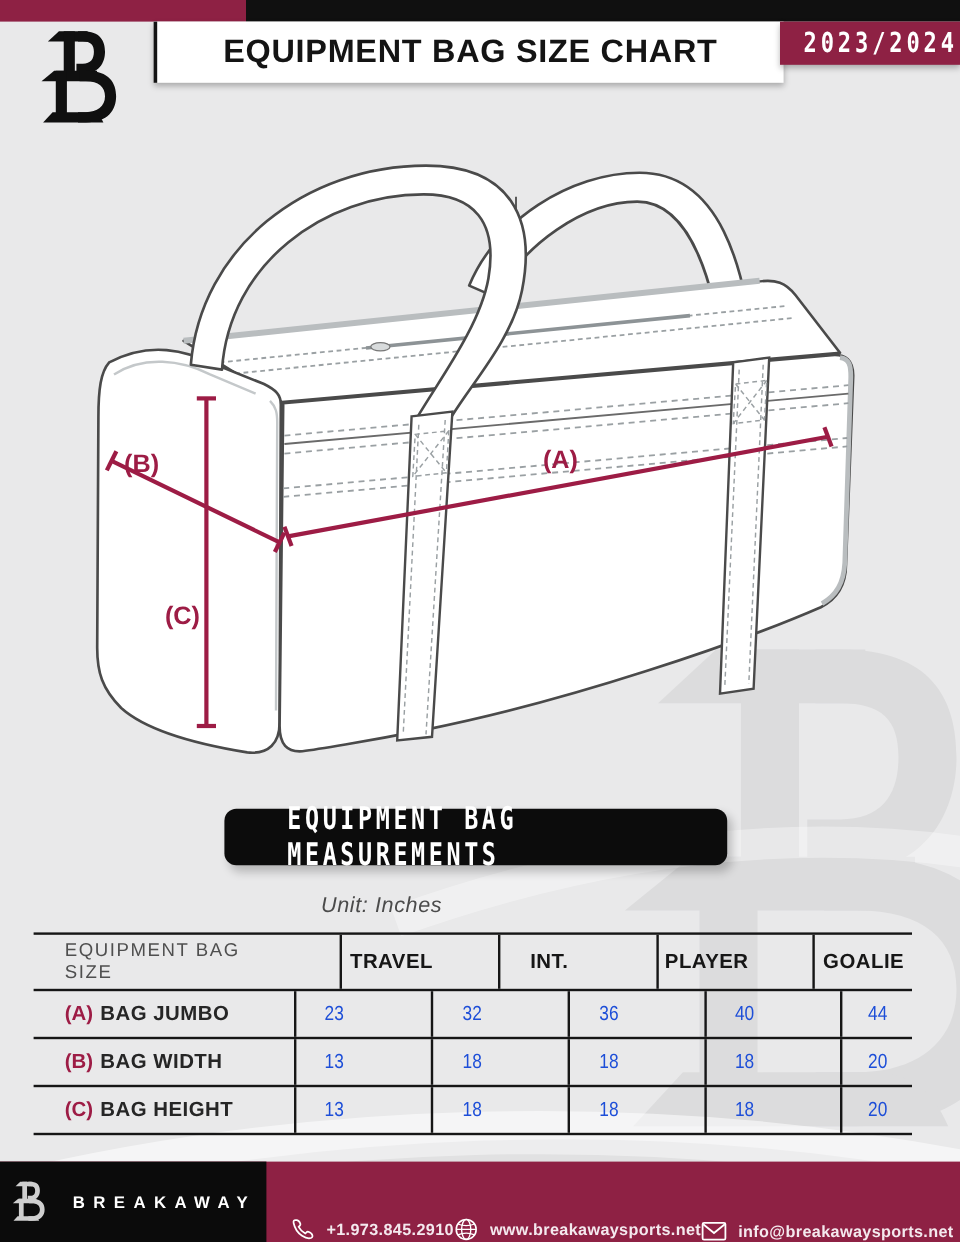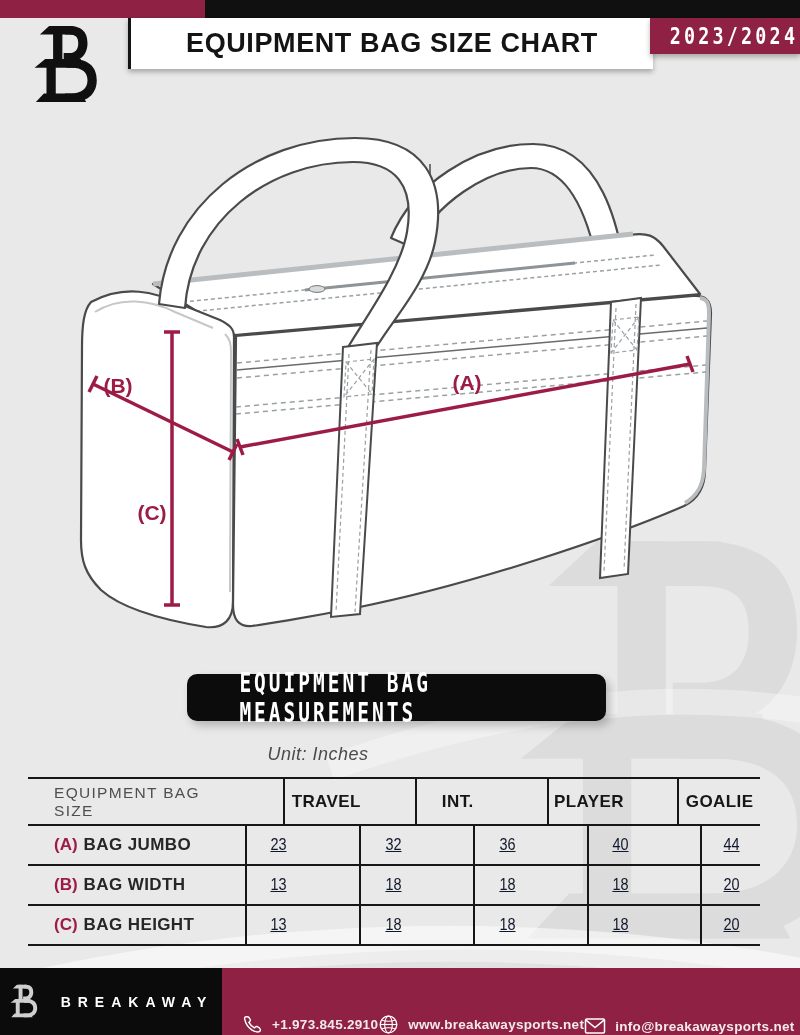--- a/index.html
+++ b/index.html
@@ -65,21 +65,21 @@
   .trow.head { height:45px; }
   .cell { display:flex; align-items:center; justify-content:center; box-sizing:border-box; }
   .cell.c0 { width:244px; justify-content:flex-start; padding-left:26px; }
   .cell.c1 { width:100px; } .cell.c2 { width:100px; } .cell.c3 { width:99px; }
   .cell.c4 { width:99px; }  .cell.c5 { width:90px; }
   .cell + .cell { border-left:2px solid #161616;margin-left:48px; }
   .col-size { font-size:15.5px; color:#4f4f4f; letter-spacing:1.3px; }
   .col-head { font-size:17px; font-weight:bold; color:#161616; letter-spacing:.4px; }
   .rowkey { color:#9D1C45; font-weight:bold; font-size:17px; margin-right:6px; }
   .rowlabel { font-weight:bold; color:#262626; font-size:17px; letter-spacing:.4px; }
-  .val { font-size:17px; color:#0f172a;text-decoration:underline; }
+  .val { font-size:17px; color:#1d4ed8; }
   .val .cond { transform:scaleX(.85); }
 
   
   .footer { left:0; top:968px; width:800px; height:67px; background:#8E2144; display:flex; z-index:3; }
   .footer-brand {
     width:222px; height:100%; background:#0b0b0b; flex:none;
     display:flex; align-items:center; justify-content:center; gap:14px;
   }
   .footer-brand-text { color:#ffffff; font-weight:bold; font-size:14px; letter-spacing:7px; padding-left:7px; }
   .footer-contacts { flex:1; display:flex; align-items:flex-end; justify-content:space-evenly; padding:0 20px;font-weight:bold; }

